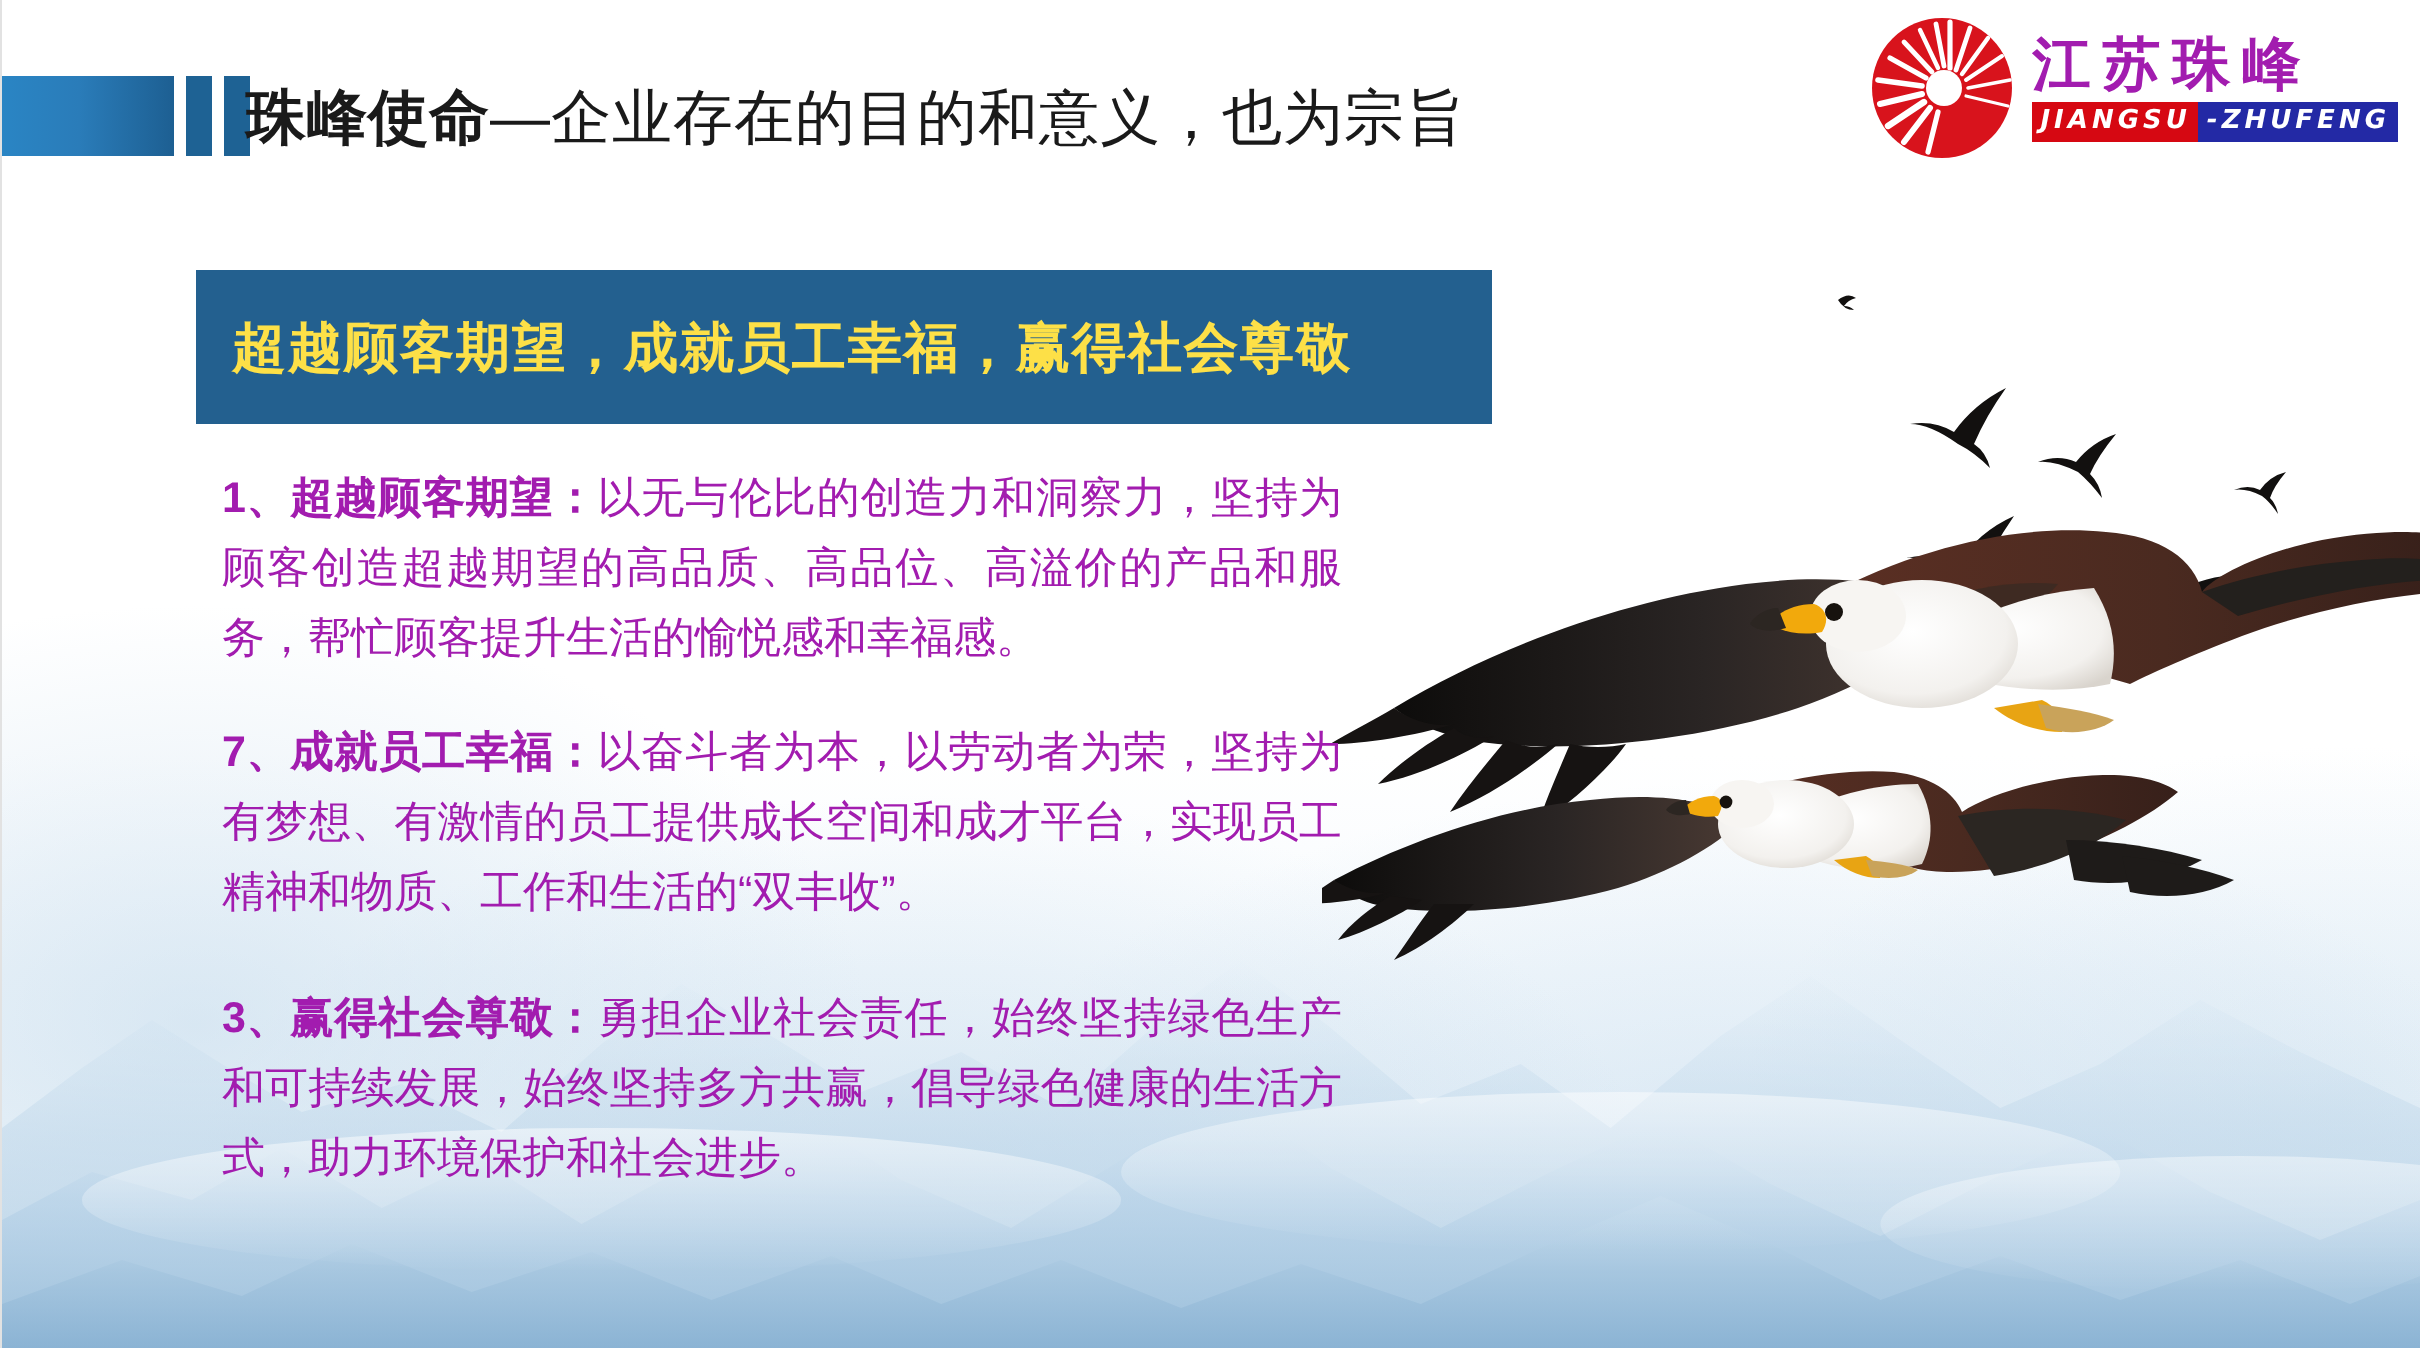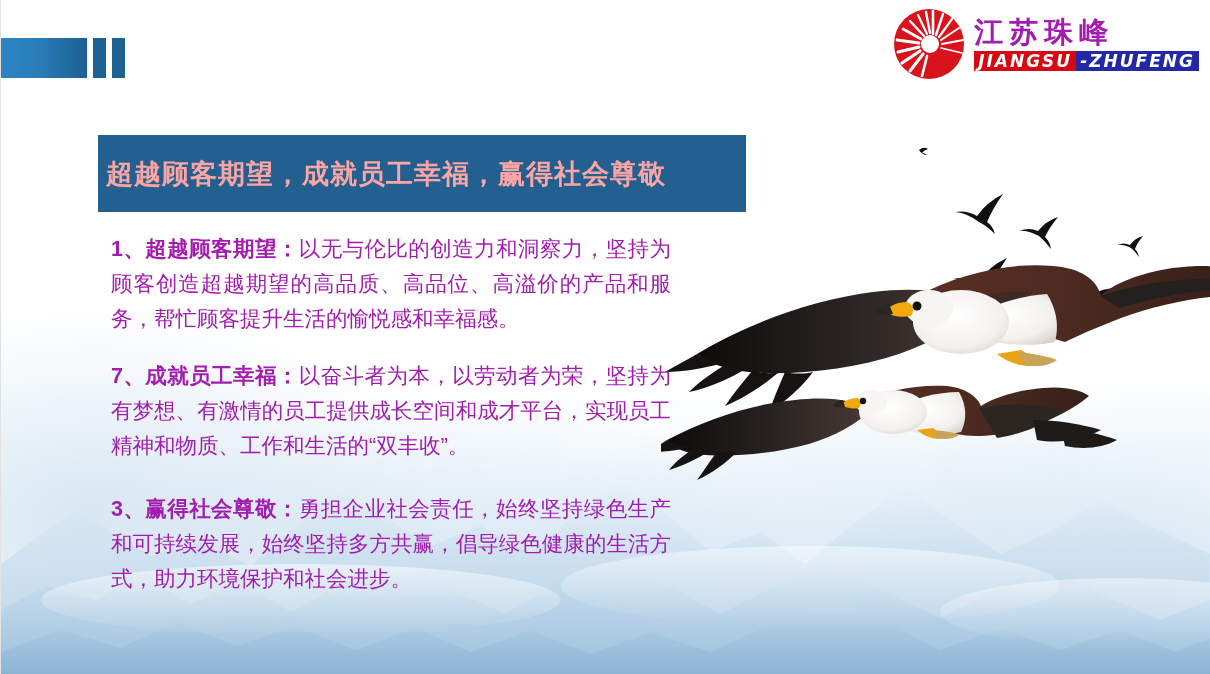--- a/index.html
+++ b/index.html
@@ -53,36 +53,36 @@
   .logo { position:absolute; right:12px; top:8px; display:flex; align-items:center; height:72px; }
   .logo-mark { position:relative; width:72px; height:72px; flex:0 0 auto; }
   .logo-mark svg { display:block; width:72px; height:72px; }
   .logo-text { margin-left:9px; display:flex; flex-direction:column; justify-content:center; }
   .logo-cn {
     font-size:29px; font-weight:700; color:#a21caf; letter-spacing:6px;
     line-height:1.05; font-family:"DejaVu Sans","Liberation Sans",sans-serif;
   }
   .logo-en { display:flex; margin-top:3px; height:20px; overflow:hidden; }
   .logo-en-a, .logo-en-b {
-    font-size:17px; font-weight:700; font-style:italic; color:#ffffff;
+    font-size:13px; font-weight:700; font-style:italic; color:#ffffff;
     letter-spacing:2px; line-height:20px; padding:0 4px;
     font-family:"DejaVu Sans","Liberation Sans",sans-serif;
   }
   .logo-en-a { background:#d60812; }
   .logo-en-b { background:#2329a5;text-align:center; }
 
   
   .slogan-banner {
     position:absolute; left:97px; top:135px; width:648px; height:77px;
     background:#23608f;
     display:flex; align-items:center;
   }
   .slogan-text {
-    color:#fca5a5; font-size:27px; font-weight:700; letter-spacing:1px;
-    padding-left:8px; white-space:nowrap;
+    color:#fde047; font-size:27px; font-weight:700; letter-spacing:1px;
+    padding-left:18px; white-space:nowrap;
   }
 
   
   .body-block { position:absolute; left:110px; top:232px; width:560px; }
   .para { margin-bottom:22px; font-size:21.5px; line-height:35px; color:#a21caf; text-align:justify; }
   .para:last-child { margin-bottom:0;margin-top:28px; }
   .para .lead { font-weight:700; }
   .para .rest { font-weight:400; }
 
   
@@ -202,20 +202,24 @@
   </div>
 
   <div class="header">
 
     <div class="title-marks">
       <div class="tm-bar-wide"></div>
       <div class="tm-bar-sm"></div>
       <div class="tm-bar-sm2"></div>
     </div>
 
+    <div class="title-text">
+      <span class="t-strong">珠峰使命</span>
+        <span class="t-rest">—企业存在的目的和意义，也为宗旨</span>
+    </div>
 
     <div class="logo">
       <div class="logo-mark">
         <svg viewBox="0 0 72 72">
           <circle cx="36" cy="36" r="35" fill="#d8131c"></circle>
           <g stroke="#ffffff" stroke-linecap="round">
             <line x1="40" y1="26" x2="40" y2="3" stroke-width="2.6"></line>
             <line x1="43" y1="27" x2="50" y2="6" stroke-width="2.4"></line>
             <line x1="46" y1="29" x2="59" y2="11" stroke-width="2.2"></line>
             <line x1="48" y1="32" x2="66" y2="20" stroke-width="2.0"></line>

